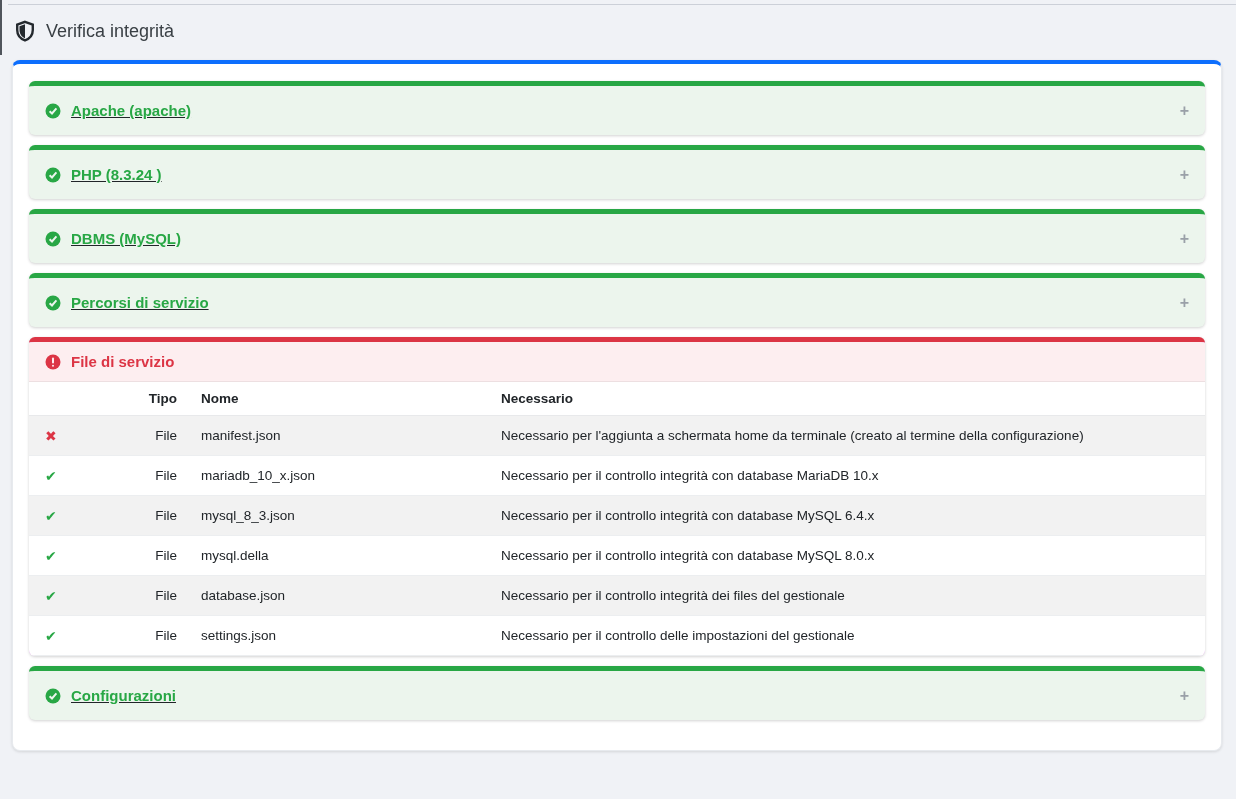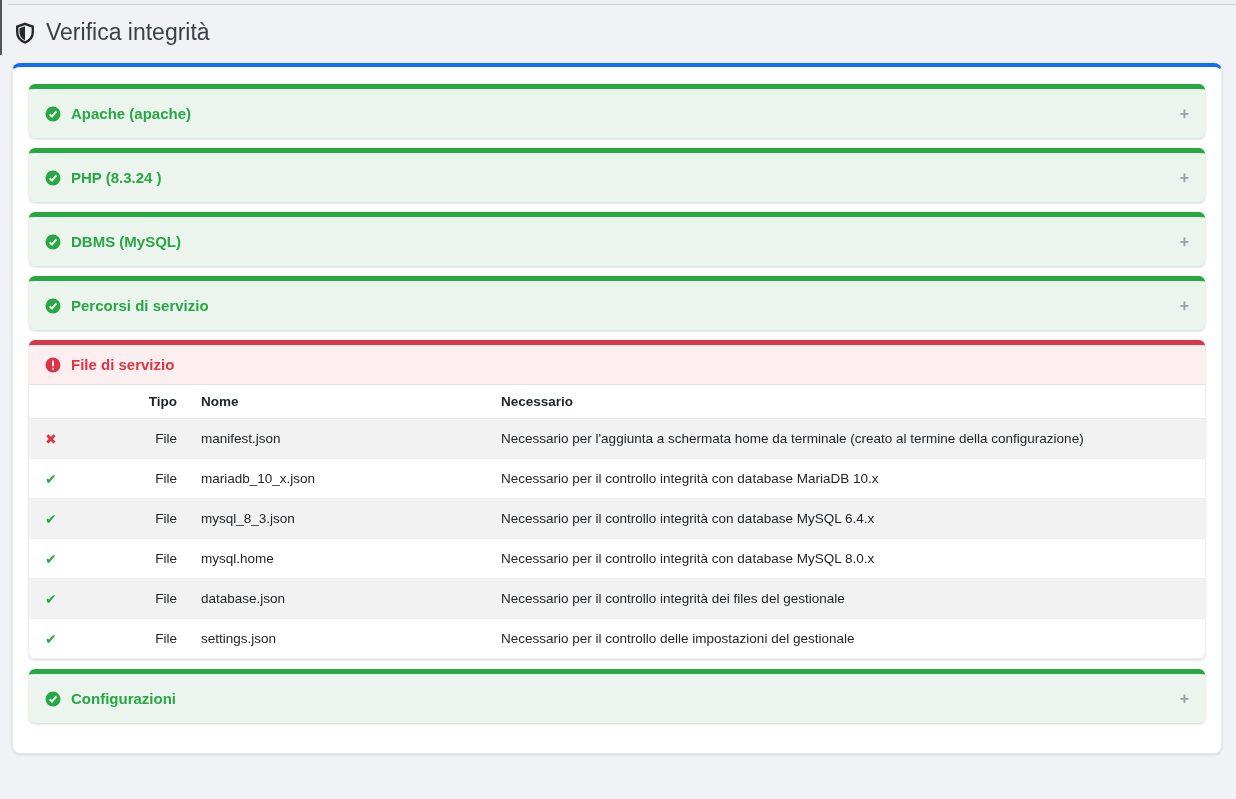--- a/index.html
+++ b/index.html
@@ -15,21 +15,21 @@
     position: absolute; top: 4px; left: 8px; right: 0;
     border-top: 1px solid #ccd0d8;
   }
   .left-mark {
     position: absolute; top: 0; left: 0;
     width: 2px; height: 55px; background: #50555c;
   }
   .page-title {
     display: flex; align-items: center; gap: 10px;
     padding: 19px 0 0 14px;
-    font-size: 23px; font-weight: 500; color: #3a4045;
+    font-size: 18px; font-weight: 500; color: #3a4045;
   }
   .page-title svg { display: block; }
   .card {
     margin: 17px 14px 0 12px;
     background: #fff;
     border: 1px solid #e7eaee;
     border-top: 4px solid #0d6efd;
     border-radius: 8px;
     box-shadow: 0 1px 3px rgba(0,0,0,.12);
   }
@@ -44,20 +44,21 @@
   .panel {
     border-radius: 6px;
     margin-bottom: 10px;
     box-shadow: 0 1px 3px rgba(0,0,0,.18);
     overflow: hidden;
     background: #f0abfc;
   }
   .panel.success {
     border-top: 5px solid #28a745;
     background: #ecf5ed;
+    text-decoration: underline;
   }
   .panel.danger { border-top: 5px solid #dc3545; }
   .panel-heading {
     position: relative;
     display: flex; align-items: center; gap: 10px;
     padding: 16px;
     font-size: 15px; font-weight: 700;
     cursor: pointer;
   }
   .panel.success .panel-heading { color: #28a745; }
@@ -209,21 +210,21 @@
             </tr>
             <tr>
               <td class="icon-cell"><span class="row-icon-ok">✔</span></td>
               <td class="tipo-cell">File</td>
               <td class="nome-cell">mysql_8_3.json</td>
               <td class="desc-cell">Necessario per il controllo integrità con database MySQL 6.4.x</td>
             </tr>
             <tr>
               <td class="icon-cell"><span class="row-icon-ok">✔</span></td>
               <td class="tipo-cell">File</td>
-              <td class="nome-cell">mysql.home</td>
+              <td class="nome-cell">mysql.della</td>
               <td class="desc-cell">Necessario per il controllo integrità con database MySQL 8.0.x</td>
             </tr>
             <tr>
               <td class="icon-cell"><span class="row-icon-ok">✔</span></td>
               <td class="tipo-cell">File</td>
               <td class="nome-cell">database.json</td>
               <td class="desc-cell">Necessario per il controllo integrità dei files del gestionale</td>
             </tr>
             <tr>
               <td class="icon-cell"><span class="row-icon-ok">✔</span></td>

